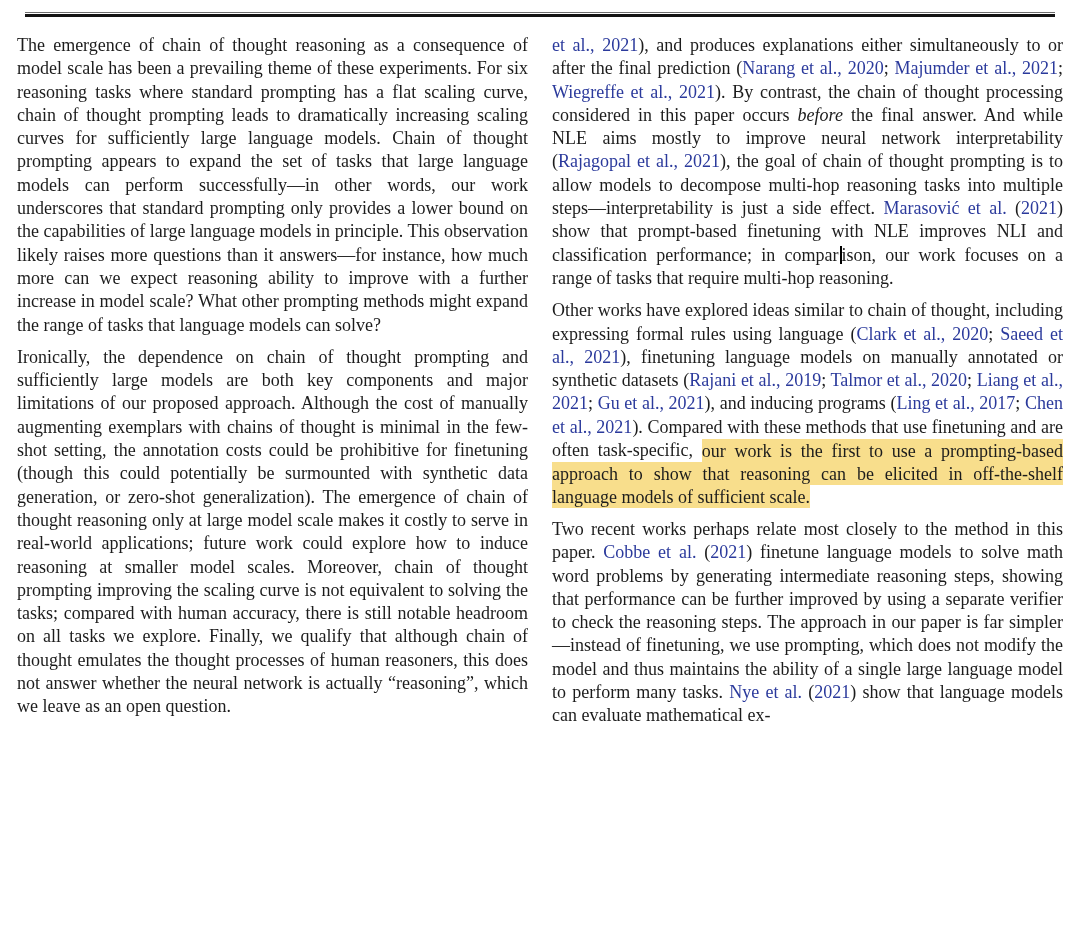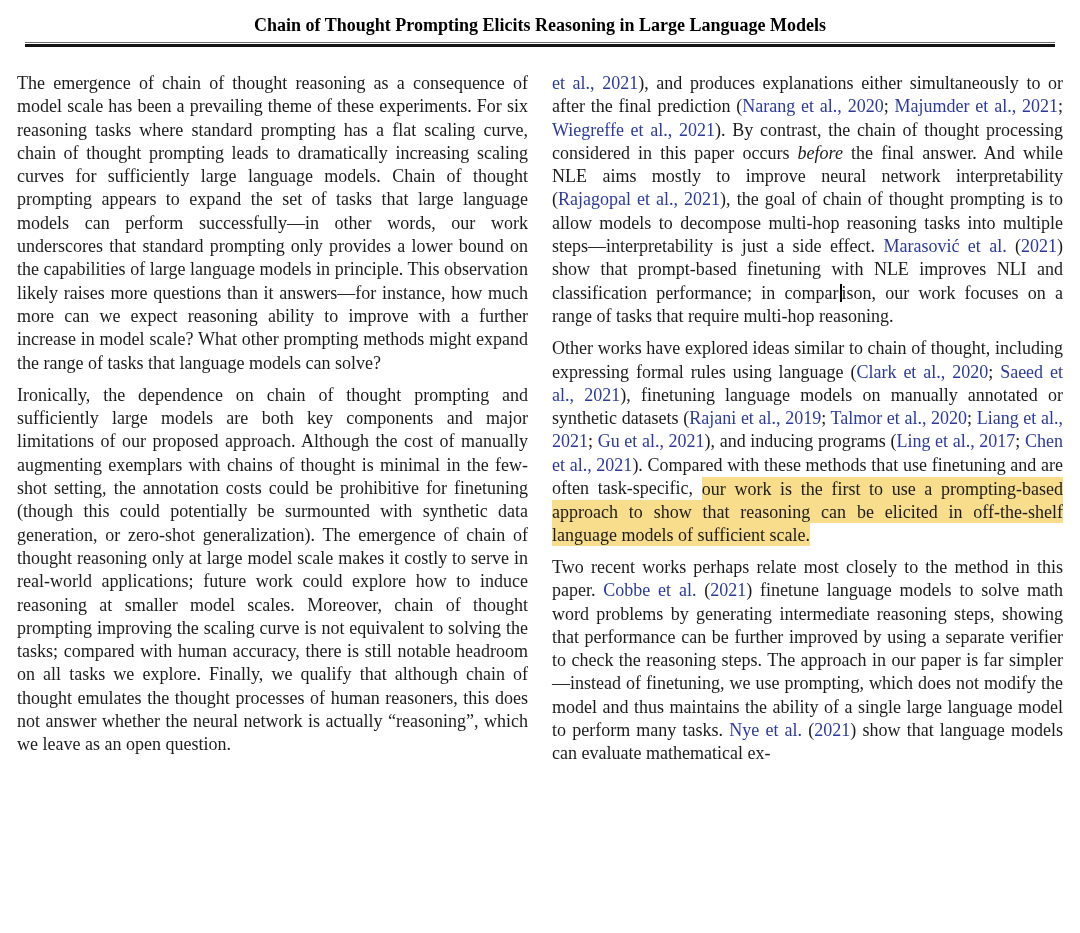--- a/index.html
+++ b/index.html
@@ -23,40 +23,39 @@
   .rule-thin{height:1px;background:#6e6e6e;}
   .rule-gap{height:1px;background:#ffffff;}
   .rule-thick{height:3px;background:#141414;}
   .cols{display:flex;gap:24px;margin-top:17px;}
   .col{
     flex:1 1 0;min-width:0;
     font-size:18px;line-height:23.3px;
     text-align:justify;
     hyphens:auto;-webkit-hyphens:auto;
   }
-  .col p{margin:8px 0 9px 0;}
+  .col p{margin:0 0 9px 0;}
   .cite{color:var(--cite);}
   .it{font-style:italic;}
   .hl{
     background:var(--hl);
     padding:1.5px 0;
     box-decoration-break:clone;-webkit-box-decoration-break:clone;
   }
   .caret{
     display:inline-block;width:2px;height:18px;background:#000;
     vertical-align:-3.5px;margin-left:1px;
   }
 </style>
 </head>
 <body>
 
 <div class="page">
 
   <div class="header">
-    <div class="header-title">Chain of Thought Prompting Elicits Reasoning in Large Language Models</div>
     <div class="rule-thin"></div>
     <div class="rule-gap"></div>
     <div class="rule-thick"></div>
   </div>
 
   <div class="cols">
 
     <div class="col">
       <p><span>The emergence of chain of thought reasoning as a consequence of model scale has been a prevailing theme of these experiments. For six reasoning tasks where standard prompting has a flat scaling curve, chain of thought prompting leads to dramatically increasing scaling curves for sufficiently large language models. Chain of thought prompting appears to expand the set of tasks that large language models can perform successfully—in other words, our work underscores that standard prompting only provides a lower bound on the capabilities of large language models in principle. This observation likely raises more questions than it answers—for instance, how much more can we expect reasoning ability to improve with a further increase in model scale? What other prompting methods might expand the range of tasks that language models can solve?</span></p>
       <p><span>Ironically, the dependence on chain of thought prompting and sufficiently large models are both key components and major limitations of our proposed approach.  Although the cost of manually augmenting exemplars with chains of thought is minimal in the few-shot setting, the annotation costs could be prohibitive for finetuning (though this could potentially be surmounted with synthetic data generation, or zero-shot generalization). The emergence of chain of thought reasoning only at large model scale makes it costly to serve in real-world applications; future work could explore how to induce reasoning at smaller model scales. Moreover, chain of thought prompting improving the scaling curve is not equivalent to solving the tasks; compared with human accuracy, there is still notable headroom on all tasks we explore. Finally, we qualify that although chain of thought emulates the thought processes of human reasoners, this does not answer whether the neural network is actually “reasoning”, which we leave as an open question.</span></p>

